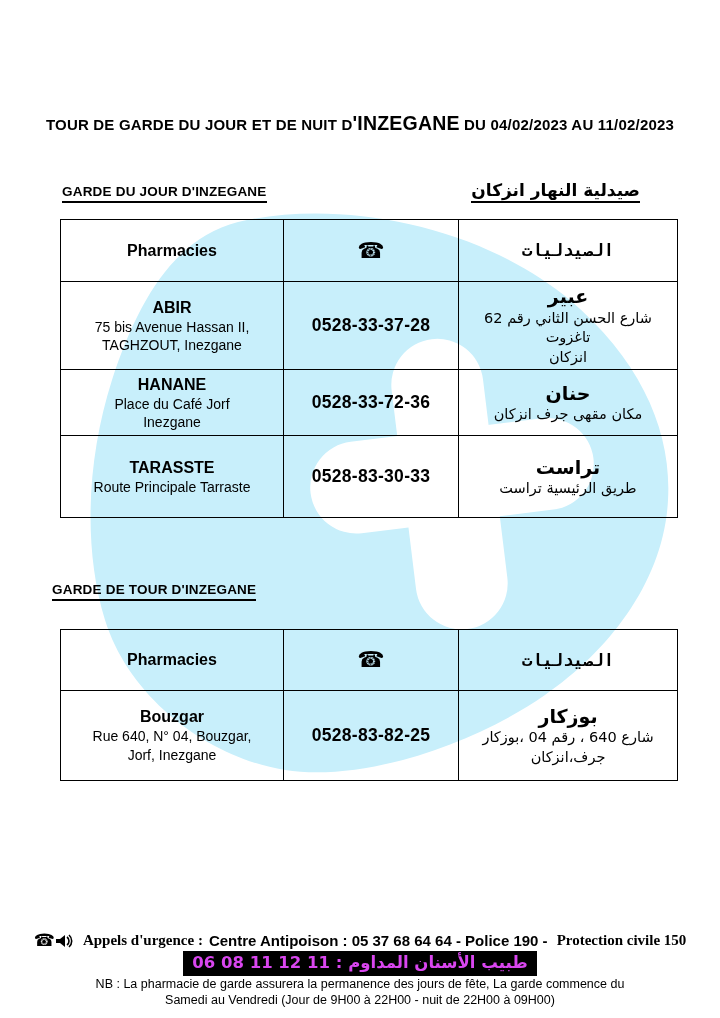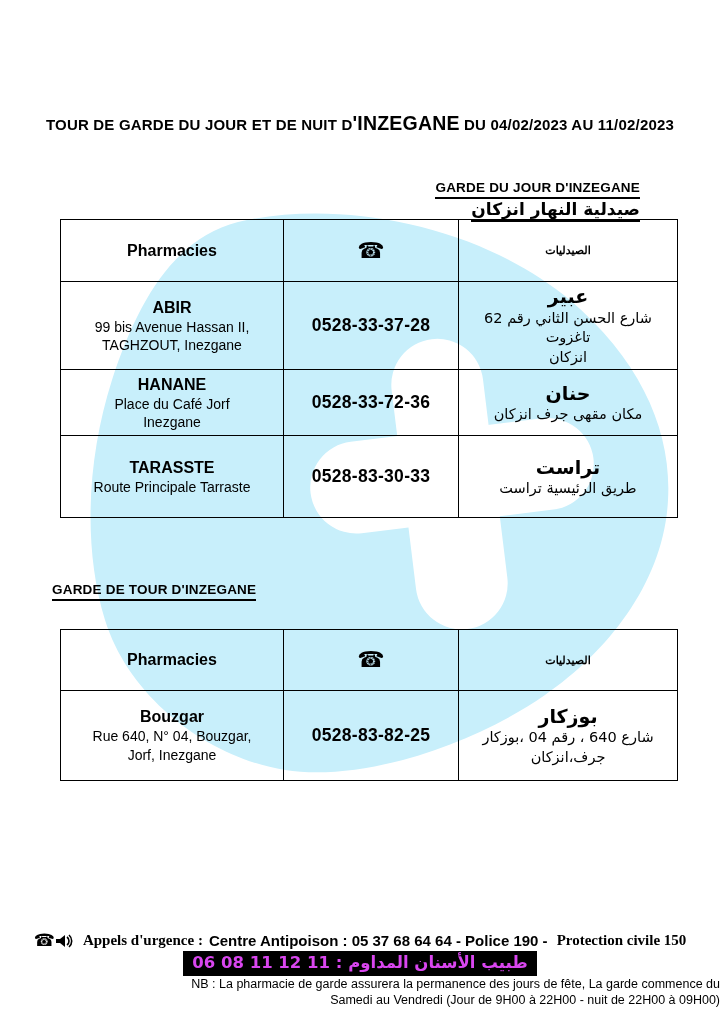--- a/index.html
+++ b/index.html
@@ -22,37 +22,37 @@
     position:absolute;display:flex;justify-content:space-between;align-items:flex-end;
   }
   .sec-head .fr{
     font-weight:bold;font-size:13.5px;letter-spacing:.2px;
     border-bottom:2px solid #000;padding-bottom:2px;white-space:nowrap;
   }
   .sec-head .ar{
     font-family:"DejaVu Sans",sans-serif;direction:rtl;
     font-weight:bold;font-size:17px;border-bottom:2px solid #000;padding-bottom:1px;white-space:nowrap;
   }
-  .sec1{top:180px;left:62px;width:578px;flex-direction:column;}
+  .sec1{top:180px;left:62px;width:578px;}
   .sec2{top:582px;left:52px;width:588px;}
 
   
   table.duty{
     position:absolute;left:60px;width:617px;border-collapse:collapse;table-layout:fixed;
     background:transparent;
   }
   .t1{top:219px;}
   .t2{top:629px;}
   table.duty td{
     border:1.5px solid #000;text-align:center;vertical-align:middle;padding:2px 6px;
     background:transparent;
   }
   col.c1{width:223px;}col.c2{width:175px;}col.c3{width:219px;}
   .hdr-fr{font-weight:bold;font-size:16px;}
-  .hdr-ar{font-family:Liberation Serif, serif;font-weight:bold;font-size:11px;direction:rtl;}
+  .hdr-ar{font-family:Liberation Mono, monospace;font-weight:bold;font-size:17px;direction:rtl;}
   .phone-glyph{font-family:"DejaVu Sans",sans-serif;font-size:22px;font-weight:bold;line-height:1;}
   .ph-name{display:block;font-weight:bold;font-size:16px;line-height:1.25;}
   .ph-addr{display:block;font-size:14px;line-height:1.3;white-space:pre-line;}
   .ph-num{font-weight:bold;font-size:17.5px;letter-spacing:.3px;}
   .ar-cell{font-family:"DejaVu Sans",sans-serif;direction:rtl;}
   .ar-name{display:block;font-weight:bold;font-size:19px;line-height:1.3;}
   .ar-addr{display:block;font-size:14.5px;line-height:1.35;white-space:pre-line;}
 
   
   .footer-line1{
@@ -64,21 +64,21 @@
   .footer-line1 .serif.last{margin-left:9px;}
   .footer-icons{display:inline-flex;align-items:center;margin-right:10px;gap:1px;}
   .tel-glyph{font-family:"DejaVu Sans",sans-serif;font-size:17px;font-weight:bold;line-height:1;}
   .dentist-bar-wrap{position:absolute;top:951px;left:0;right:0;text-align:center;}
   .dentist-bar{
     display:inline-block;background:#000;color:#d946ef;font-weight:bold;font-size:16.5px;
     font-family:"DejaVu Sans",sans-serif;direction:rtl;padding:2px 9px 3px 9px;line-height:1.2;
   }
   .dentist-bar .num{direction:ltr;unicode-bidi:embed;letter-spacing:.5px;}
   .nb-note{
-    position:absolute;top:977px;left:0;right:0;text-align:right;
+    position:absolute;top:977px;left:0;right:0;text-align:center;
     font-size:12.5px;line-height:15.5px;font-weight:500;
   }
 </style>
 </head>
 <body>
 
 <div class="page">
 
   <svg class="watermark" width="720" height="1018" viewBox="0 0 720 1018" aria-hidden="true">
     <path fill="#c8effb" d="M 238 222
@@ -116,21 +116,21 @@
           <tr style="height:62px;">
         <td class="hdr-fr">Pharmacies</td>
         <td>
           <span class="phone-glyph">☎</span>
         </td>
         <td class="hdr-ar">الصيدليات</td>
       </tr>
       <tr style="height:80px;">
         <td>
           <span class="ph-name">ABIR</span>
-          <span class="ph-addr">99 bis Avenue Hassan II,
+          <span class="ph-addr">75 bis Avenue Hassan II,
 TAGHZOUT, Inezgane</span>
         </td>
         <td>
           <span class="ph-num">0528-33-37-28</span>
         </td>
         <td class="ar-cell">
           <span class="ar-name">عبير</span>
           <span class="ar-addr">شارع الحسن الثاني رقم 62 تاغزوت
 انزكان</span>
         </td>

